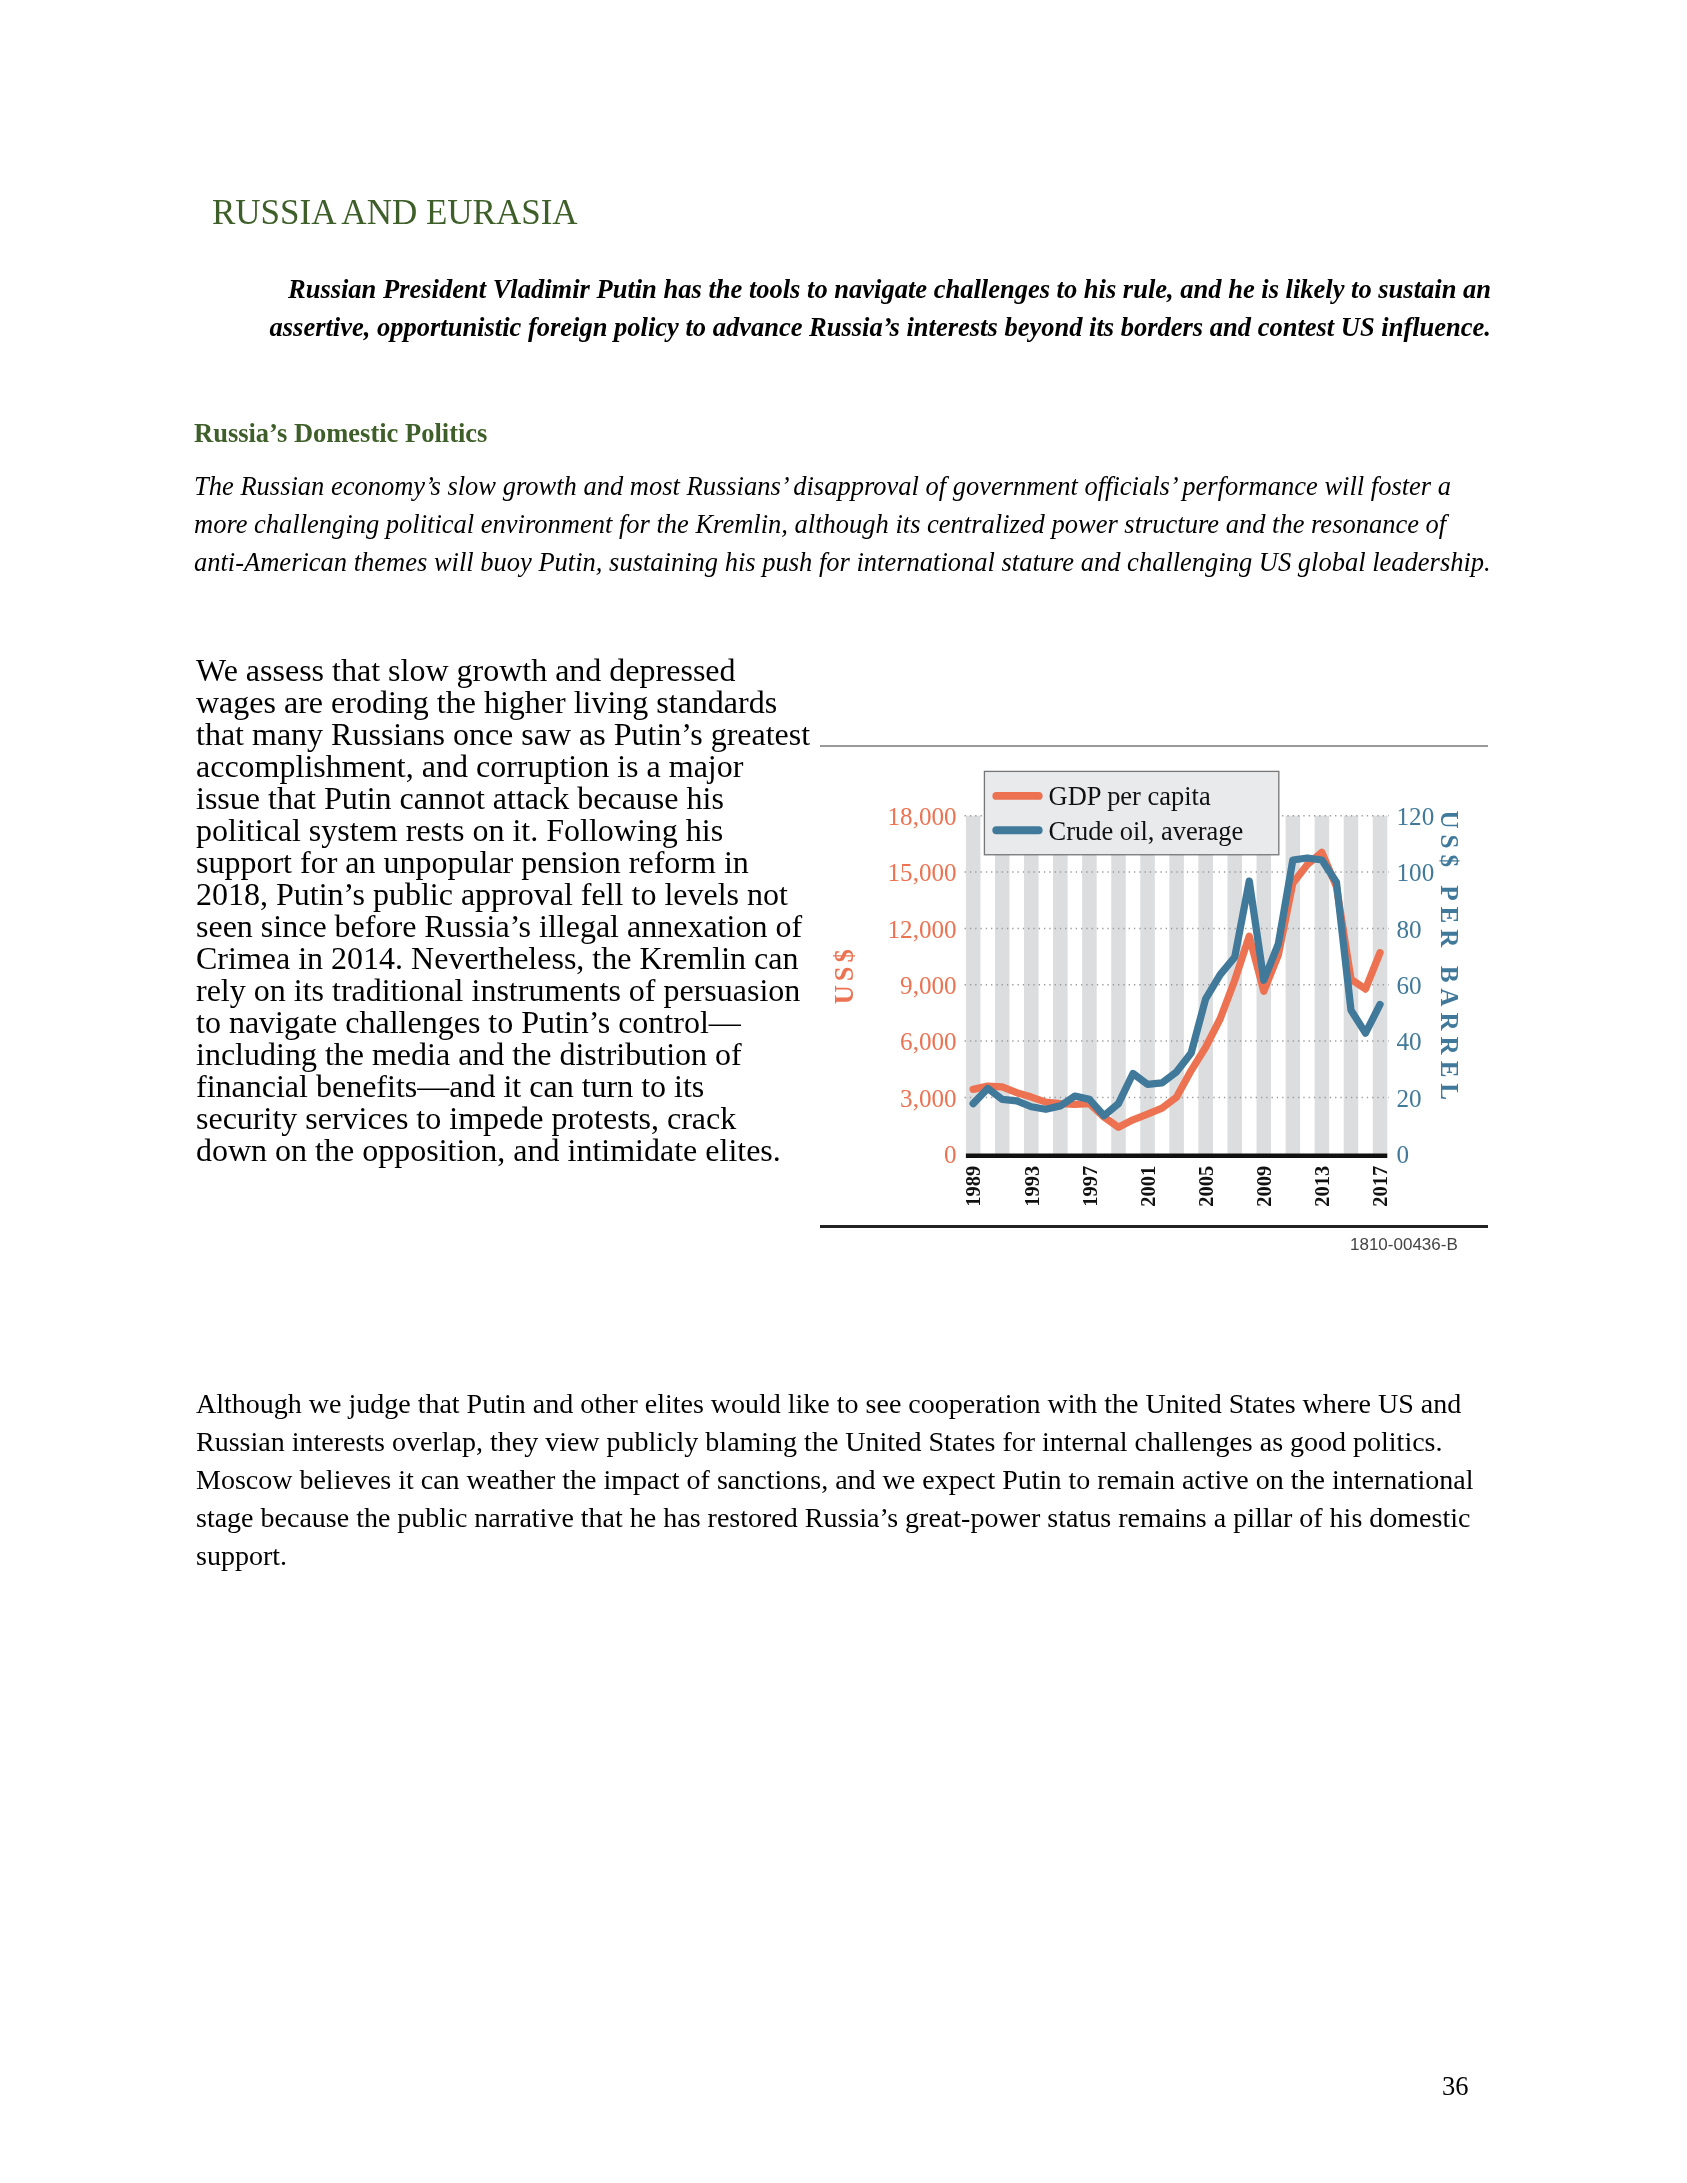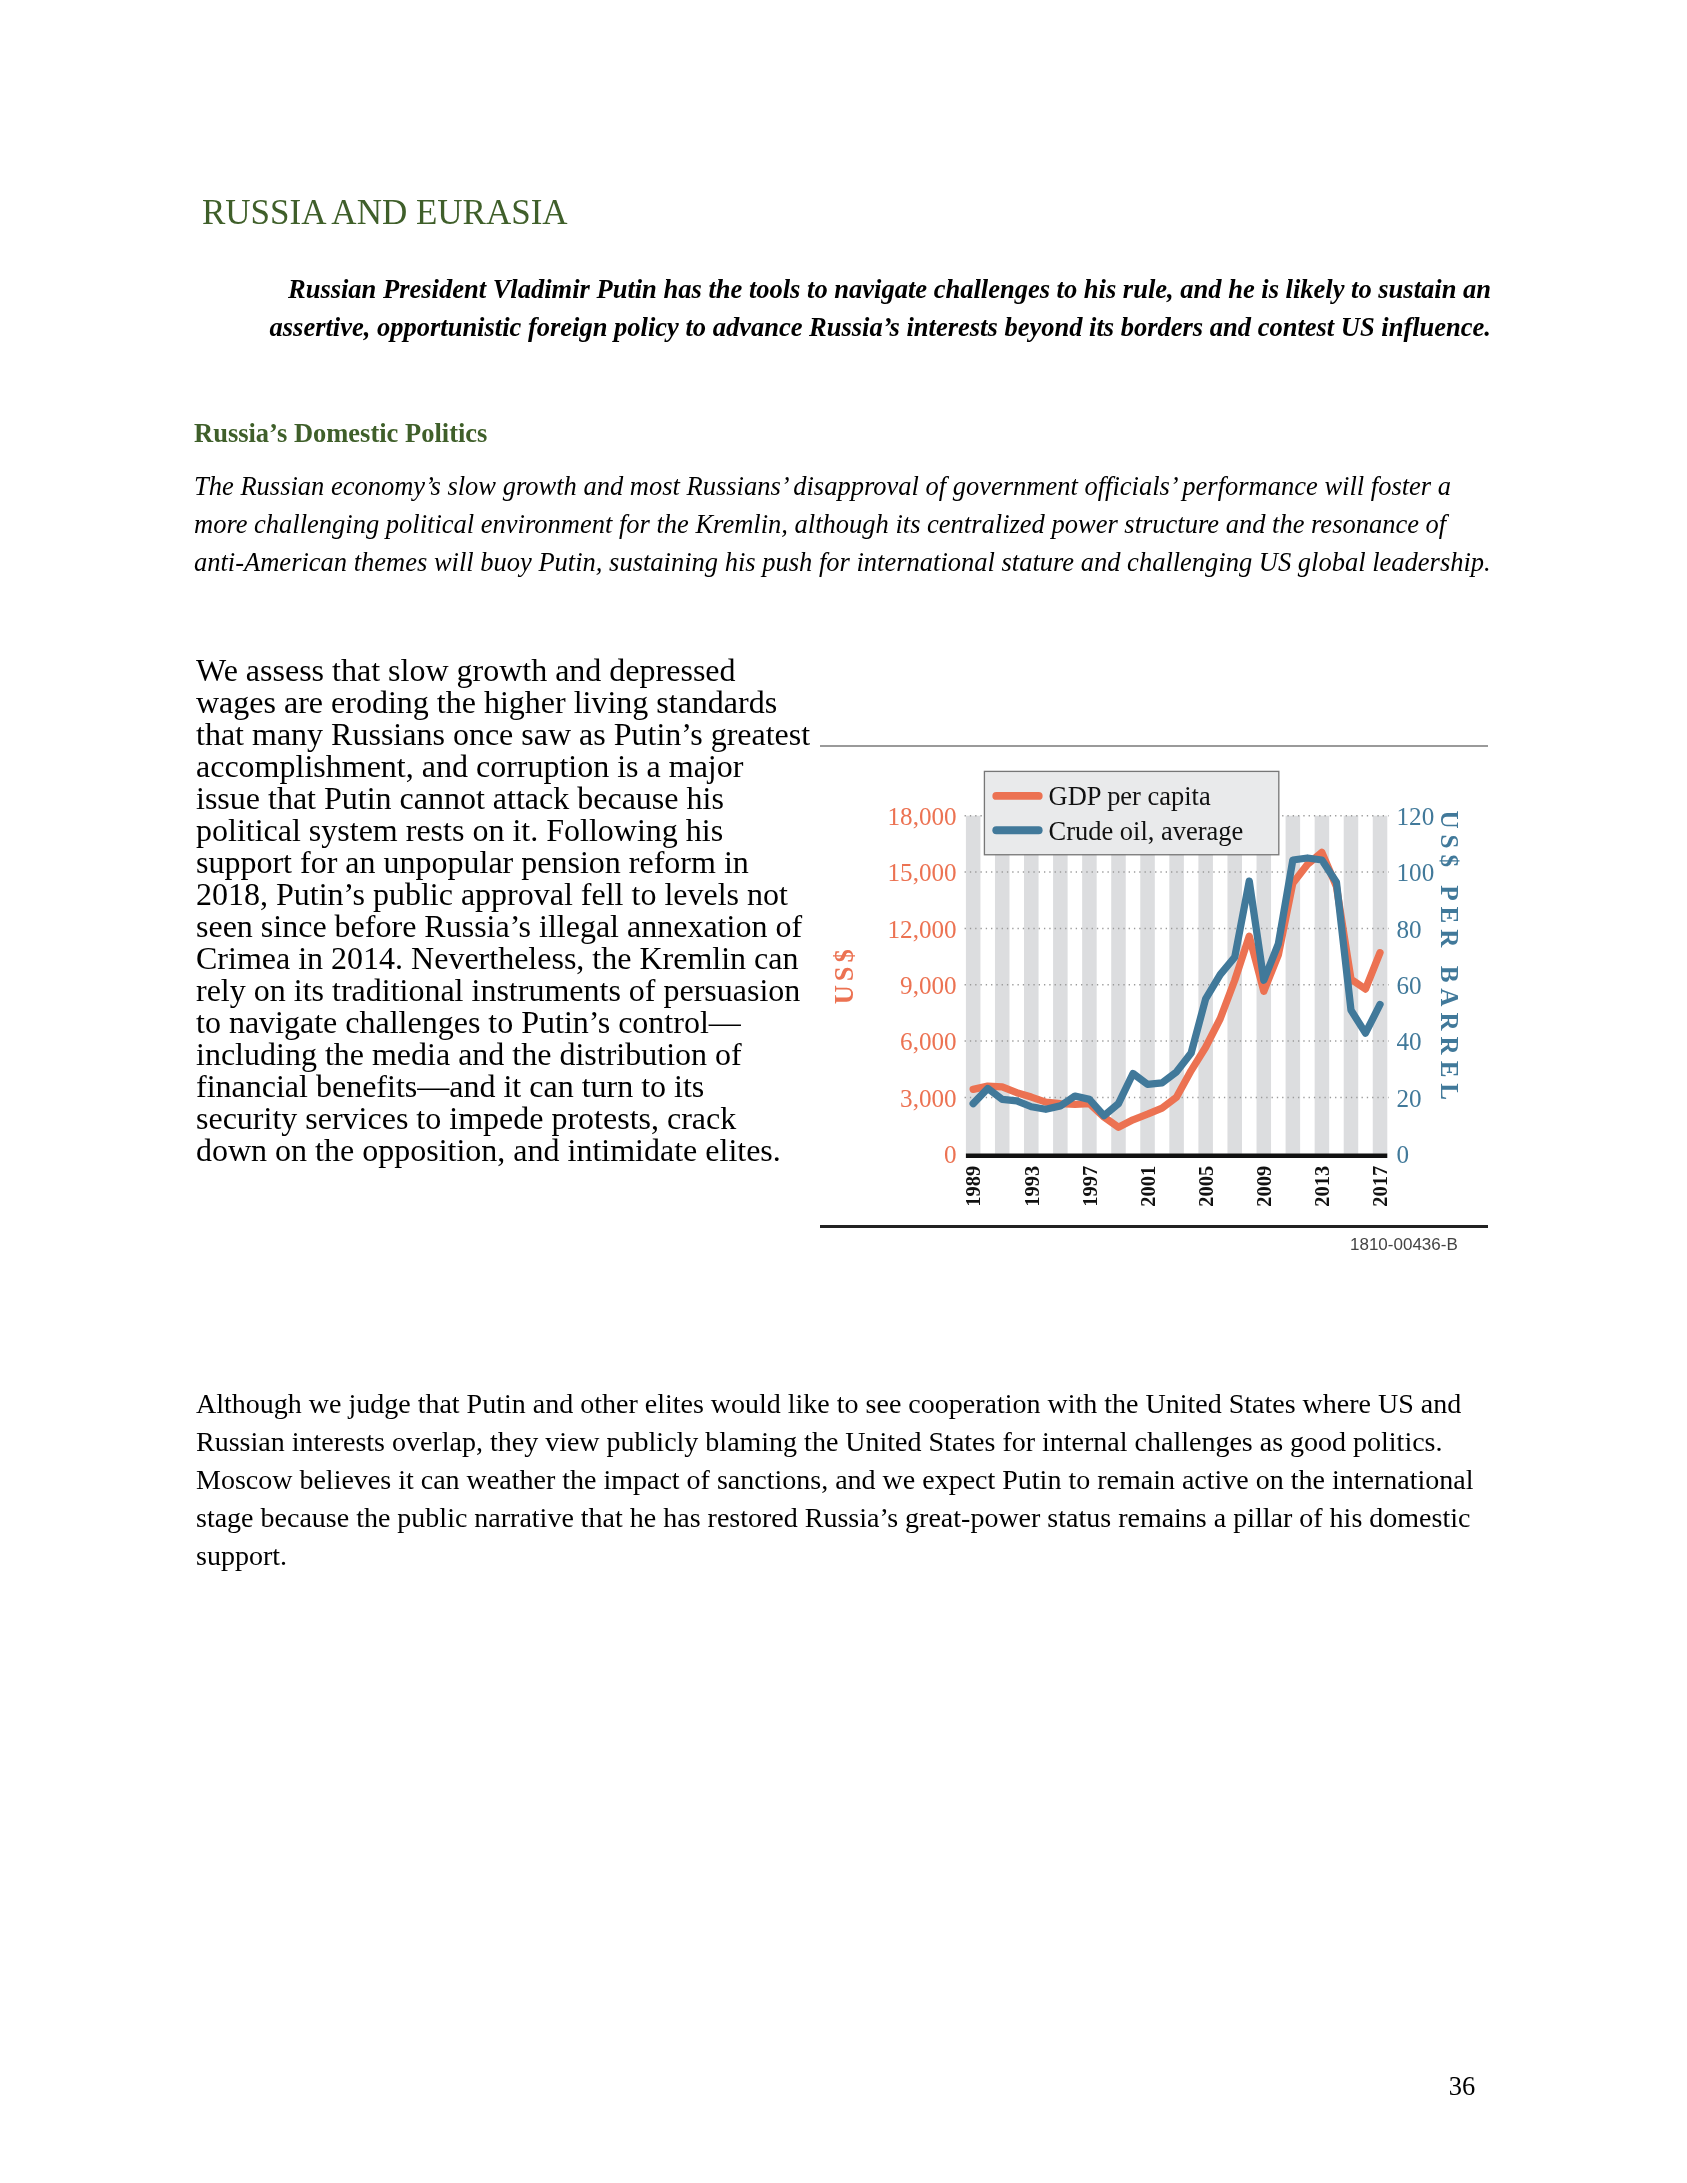--- a/index.html
+++ b/index.html
@@ -1,25 +1,25 @@
 <!DOCTYPE html>
 <html style="font-size:10.6px"><head>
 <meta charset="utf-8">
 <style>
   html, body { margin: 0; padding: 0; background: #ffffff; }
   body { width: 1687px; height: 2183px; position: relative; overflow: hidden;
          font-family: "Liberation Serif", "DejaVu Serif", serif; color: #000; }
   .abs { position: absolute; }
-  #section-title { left: 202px; top: 193px; font-size: 35px; color: #3f5f2a; font-weight: normal; letter-spacing: 0px; }
+  #section-title { left: 212px; top: 193px; font-size: 35px; color: #3f5f2a; font-weight: normal; letter-spacing: 0px; }
   #lead { left: 194px; top: 270px; width: 1297px; font-size: 26.5px; line-height: 38px; font-weight: bold; font-style: italic; text-align: right; }
   #sub-title { left: 194px; top: 418px; font-size: 26.5px; color: #3f5f2a; font-weight: bold; }
   #sub-lead { left: 194px; top: 467px; width: 1297px; font-size: 26.5px; line-height: 38px; font-weight: normal; font-style: italic; }
   #left-col { left: 196px; top: 654px; width: 615px; font-size: 32px; line-height: 32px; }
   #bottom-para { left: 196px; top: 1385px; width: 1297px; font-size: 28px; line-height: 38px; }
-  #page-number { left: 1442px; top: 2071px; width: 40px; text-align: center; font-size: 26.5px; }
+  #page-number { left: 1442px; top: 2071px; width: 40px; text-align: left; font-size: 26.5px; }
   #chart-title { left: 820px; top: 662px; font-size: 30px; line-height: 40px; font-weight: bold; color: #1a1a1a; }
   #chart-top-rule { left: 820px; top: 745px; width: 668px; height: 2px; background: #9a9a9a; }
   #chart-bottom-rule { left: 820px; top: 1225px; width: 668px; height: 3.3px; background: #222; }
   #chart-code { left: 1350px; top: 1235px; font-family: Liberation Sans, sans-serif; font-size: 17px; color: #444; }
   #chart-svg { left: 0; top: 0; }
 </style>
 </head>
 <body>
 
 <div id="section-title" class="abs">RUSSIA AND EURASIA</div>

